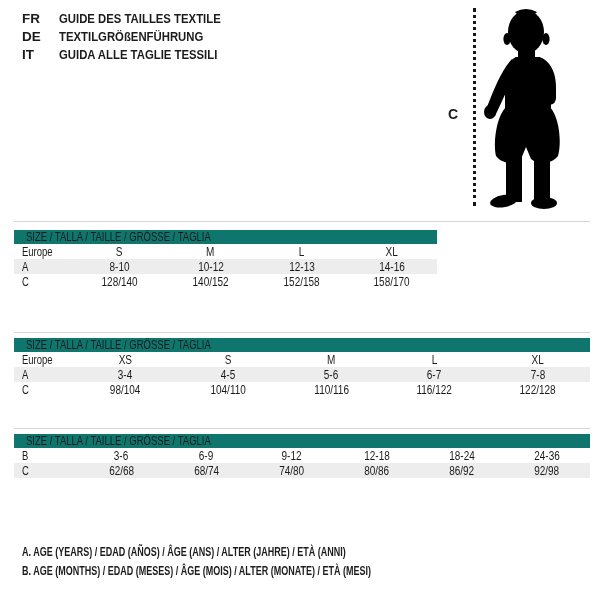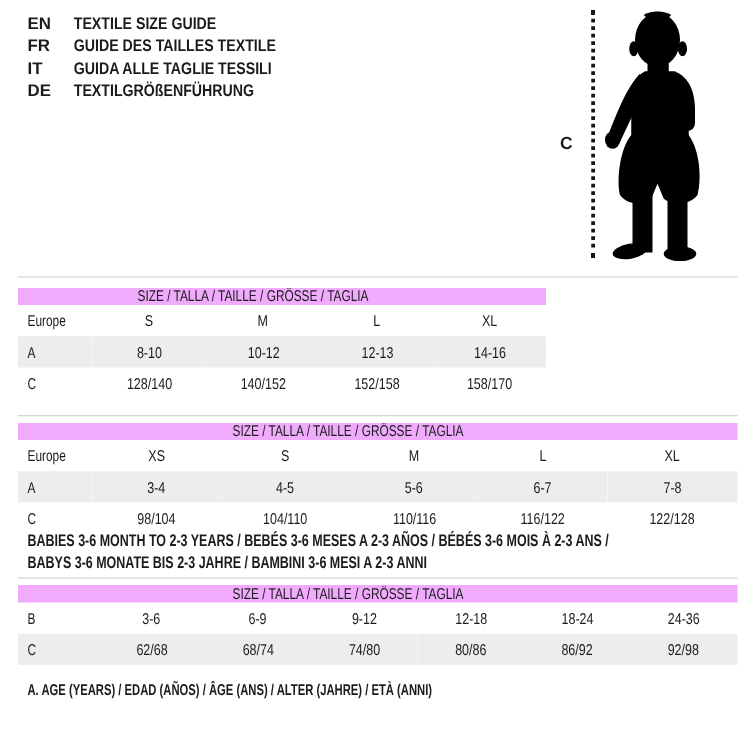--- a/index.html
+++ b/index.html
@@ -27,50 +27,46 @@
   .meas-line{position:absolute;left:33px;top:8px;height:198px;width:0;border-left:3px dotted #161616;}
   .meas-label{position:absolute;left:8px;top:106px;font-weight:bold;font-size:14px;}
   .silhouette{position:absolute;left:42px;top:9px;}
 
   
   .sec{position:absolute;left:14px;width:578px;}
   .sec-title{margin:0 0 0 8px;font-size:13.5px;font-weight:bold;line-height:13px;}
   .sec-title .sub{font-size:9.5px;vertical-align:-3px;}
   .rule{height:1px;background:#d6d6d6;width:576px;}
   table.sz{border-collapse:collapse;table-layout:fixed;font-size:12.5px;}
-  table.sz td{padding:0;height:25px;text-align:center;vertical-align:middle;overflow:hidden;}
+  table.sz td{padding:0;height:15px;text-align:center;vertical-align:middle;overflow:hidden;}
   table.sz td.lab{text-align:left;padding-left:8px;}
-  table.sz tr.hdr td{background:#f0abfc;height:14px;text-align:center;padding-left:12px;}
+  table.sz tr.hdr td{background:#0f766e;height:14px;text-align:left;padding-left:12px;}
   table.sz tr.shaded td{background:#ededed;}
 
   
   .footnotes{position:absolute;left:22px;top:543px;font-weight:bold;font-size:12.5px;}
   .footnotes .fn{height:19px;line-height:19px;}
 </style>
 </head>
 <body>
 
 <div class="page">
 
   <div class="lang-list">
     <div class="lang-row">
-      <span class="lang-code">EN</span>
-      <span class="cL">TEXTILE SIZE GUIDE</span>
-    </div>
-    <div class="lang-row">
       <span class="lang-code">FR</span>
       <span class="cL">GUIDE DES TAILLES TEXTILE</span>
     </div>
     <div class="lang-row">
+      <span class="lang-code">DE</span>
+      <span class="cL">TEXTILGRÖßENFÜHRUNG</span>
+    </div>
+    <div class="lang-row">
       <span class="lang-code">IT</span>
       <span class="cL">GUIDA ALLE TAGLIE TESSILI</span>
-    </div>
-    <div class="lang-row">
-      <span class="lang-code">DE</span>
-      <span class="cL">TEXTILGRÖßENFÜHRUNG</span>
     </div>
   </div>
 
   <div class="figure">
     <div class="meas-line"></div>
     <span class="meas-label">C</span>
     <svg class="silhouette" width="84" height="200" viewBox="0 0 84 200" aria-hidden="true">
       <g fill="#000000">
         <ellipse cx="44" cy="23" rx="18" ry="21.5"></ellipse>
         <path d="M33 3 Q44 -3 55 3 L50 8 L38 8 Z"></path>
@@ -167,21 +163,20 @@
         <td><span class="cC">104/110</span></td>
         <td><span class="cC">110/116</span></td>
         <td><span class="cC">116/122</span></td>
         <td><span class="cC">122/128</span></td>
       </tr>
     </tbody>
       </table>
   </section>
 
   <section class="sec" style="top:424px;">
-    <h2 class="sec-title" style="line-height:17px;"><span class="cT">BABIES 3-6 MONTH TO 2-3 YEARS / BEBÉS 3-6 MESES A 2-3 AÑOS / BÉBÉS 3-6 MOIS À 2-3 ANS /</span><br><span class="cT">BABYS 3-6 MONATE BIS 2-3 JAHRE / BAMBINI 3-6 MESI A 2-3 ANNI</span></h2>
     <div class="rule" style="margin-top:4px;"></div>
     <table class="sz" style="width:576px;margin-top:5px;">
       <colgroup>
           <col style="width:65px">
           <col style="width:85px">
           <col style="width:85px">
           <col style="width:85px">
           <col style="width:85px">
           <col style="width:85px">
           <col style="width:86px">
@@ -207,15 +202,16 @@
         <td><span class="cC">80/86</span></td>
         <td><span class="cC">86/92</span></td>
         <td><span class="cC">92/98</span></td>
       </tr>
     </tbody>
       </table>
   </section>
 
   <div class="footnotes">
     <div class="fn"><span class="cF">A. AGE (YEARS) / EDAD (AÑOS) / ÂGE (ANS) / ALTER (JAHRE) / ETÀ (ANNI)</span></div>
+    <div class="fn"><span class="cF">B. AGE (MONTHS) / EDAD (MESES) / ÂGE (MOIS) / ALTER (MONATE) / ETÀ (MESI)</span></div>
   </div>
 
 </div>
 
 </body></html>

